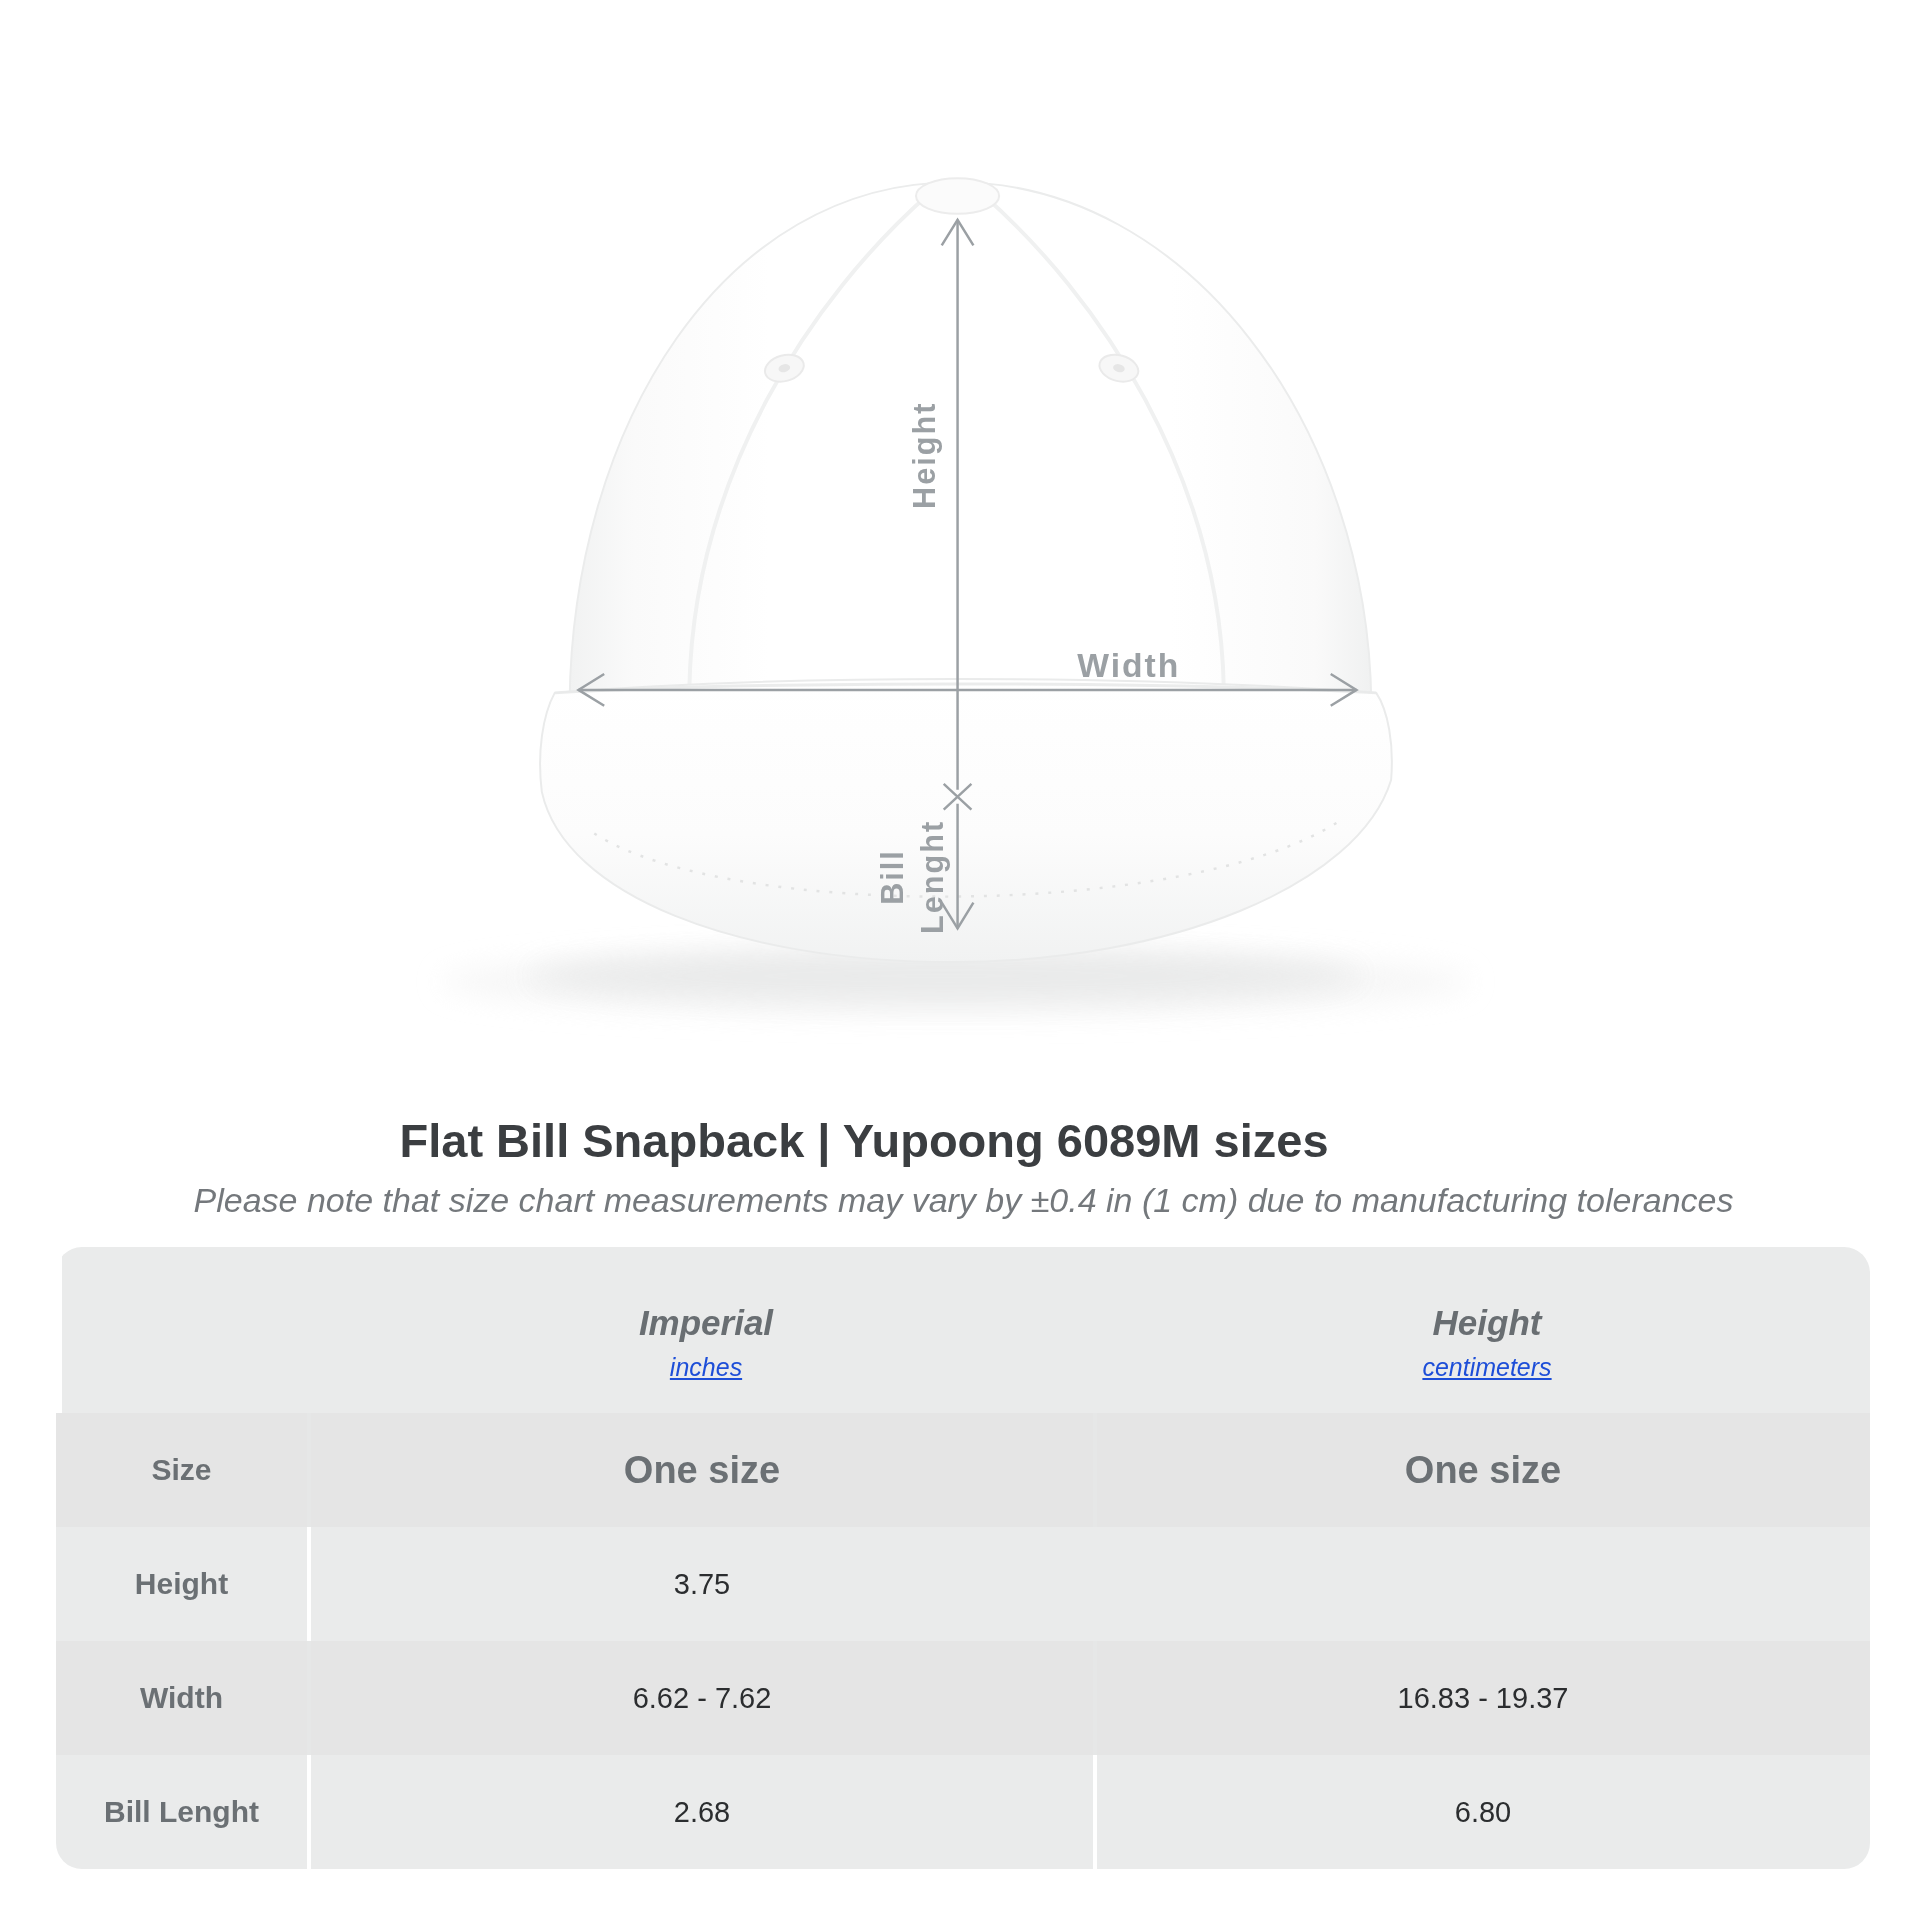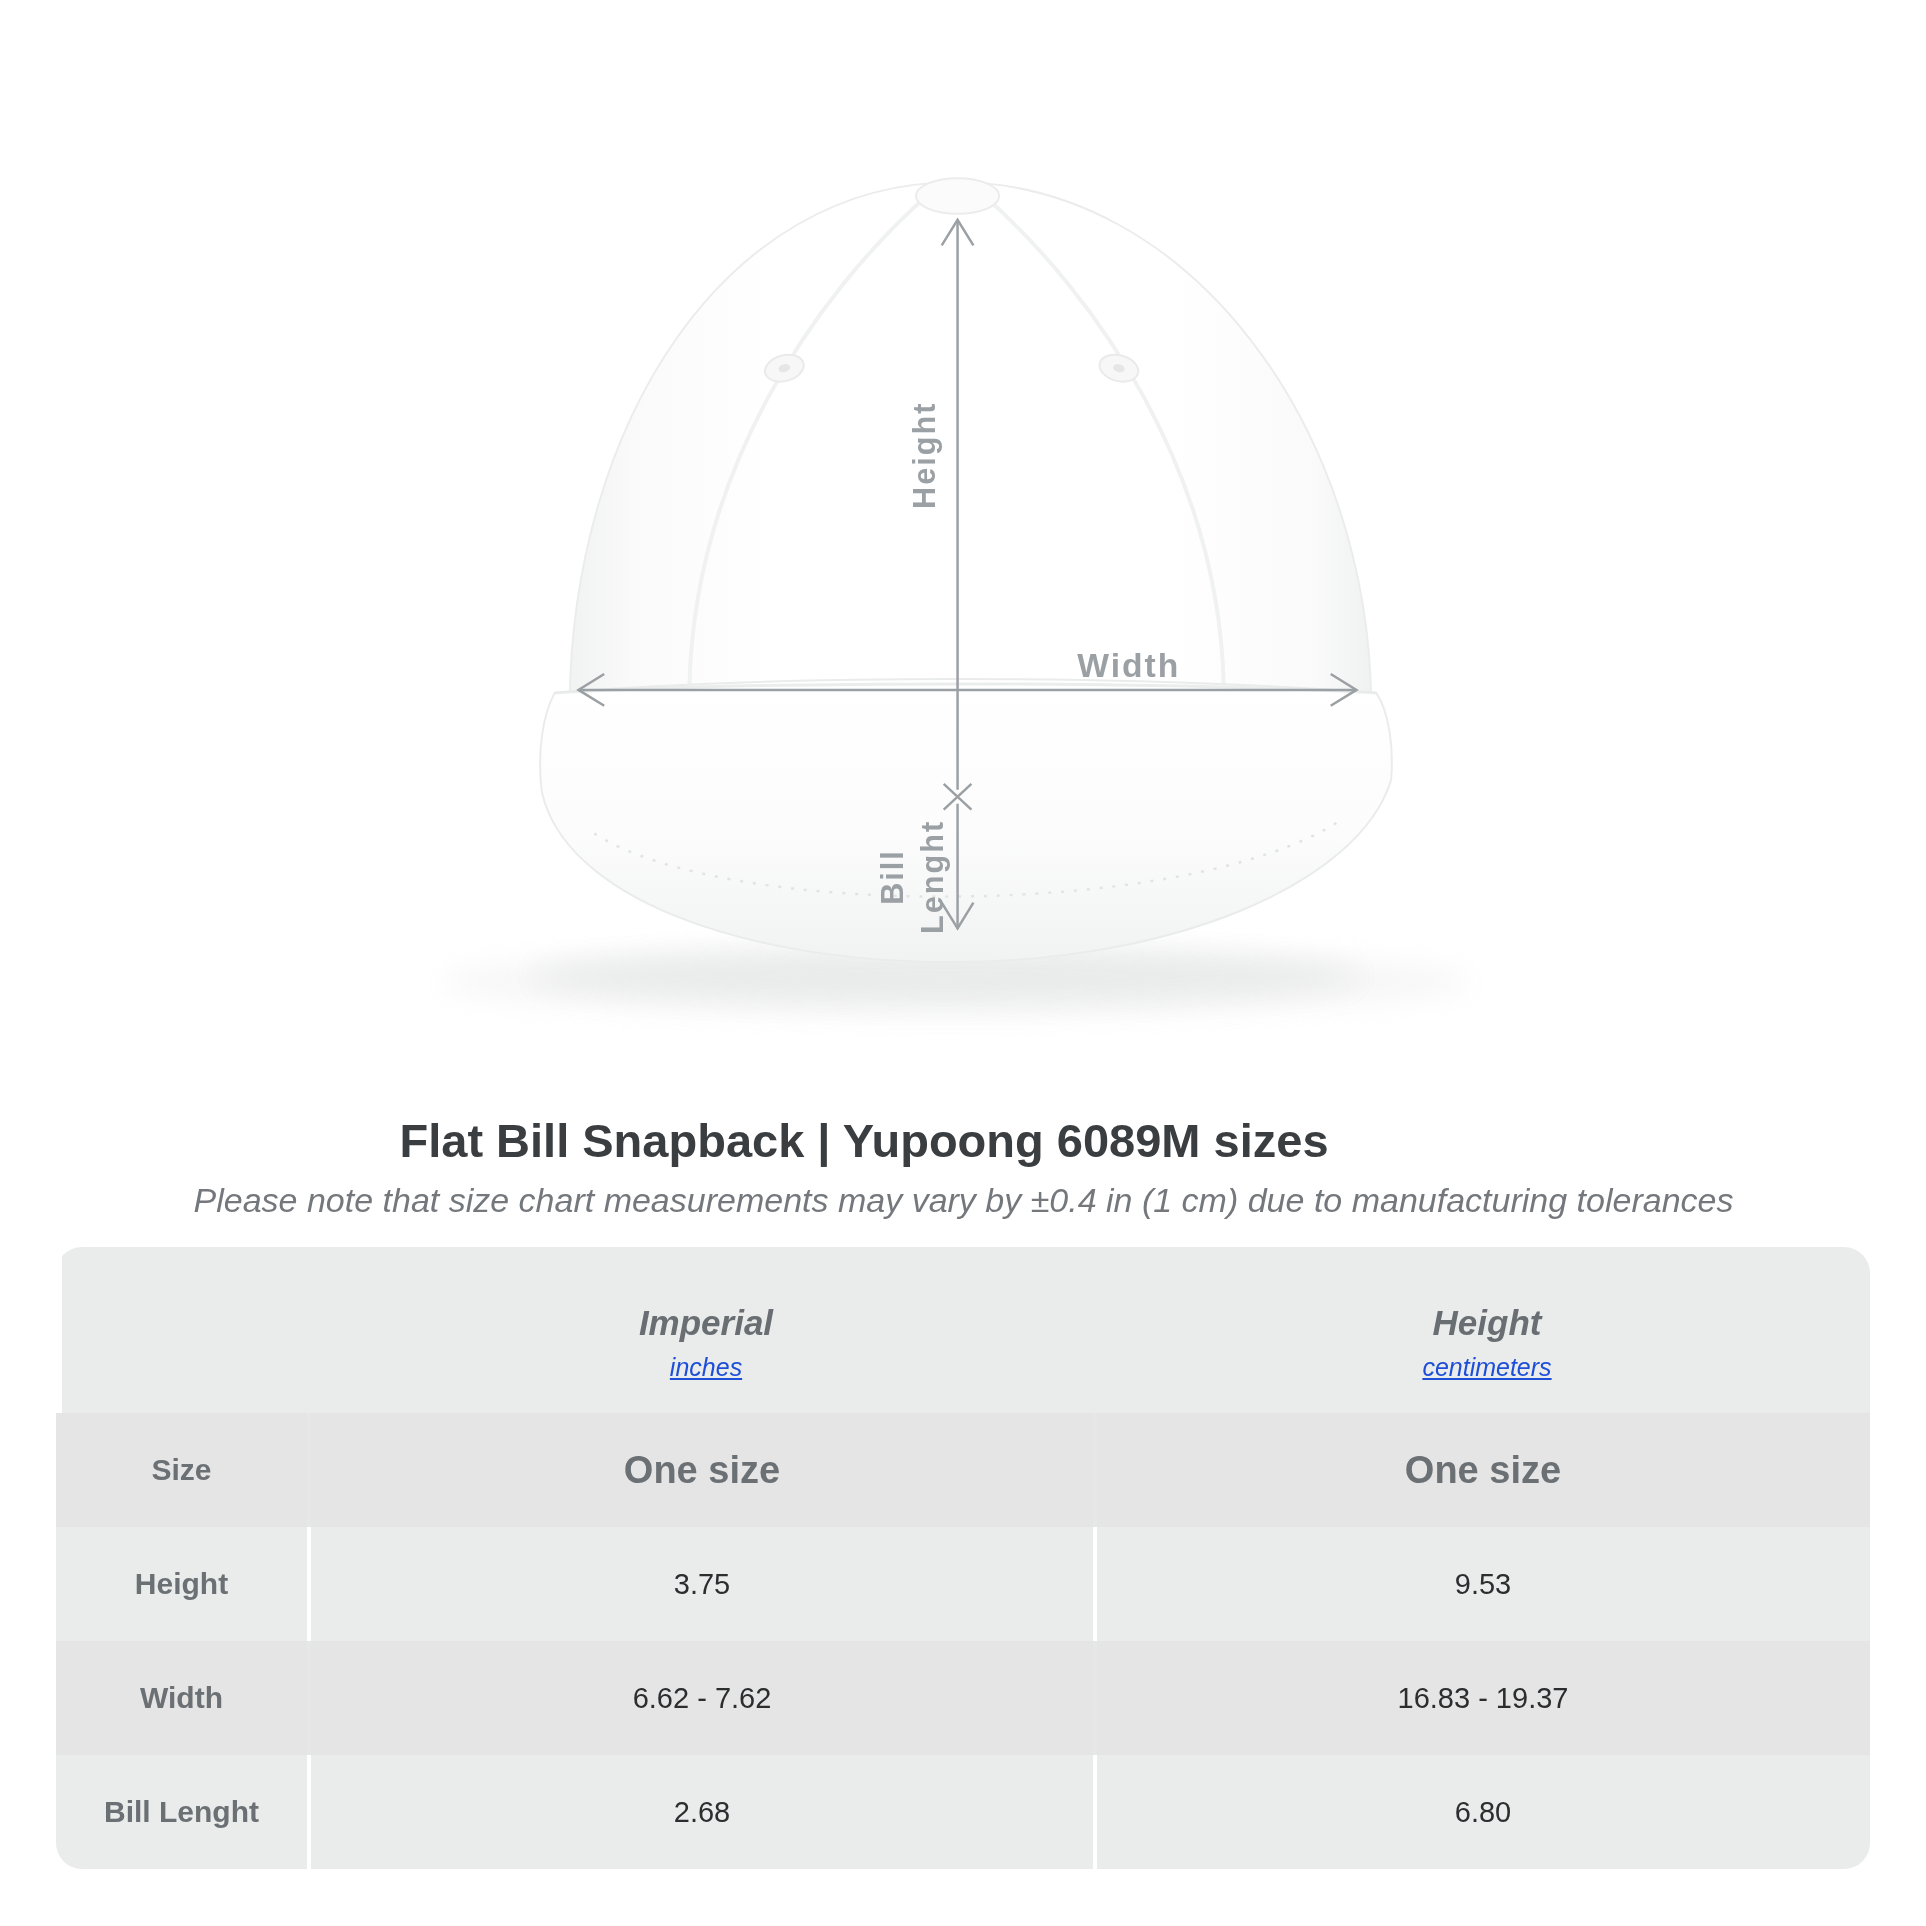--- a/index.html
+++ b/index.html
@@ -159,21 +159,20 @@
 
     <div class="trow row-white">
       <div class="cell label">Size</div>
       <div class="cell emph">One size</div>
       <div class="cell emph">One size</div>
     </div>
 
     <div class="trow row-gray">
       <div class="cell label">Height</div>
       <div class="cell num">3.75</div>
-      <div class="cell num">9.53</div>
     </div>
 
     <div class="trow row-white">
       <div class="cell label">Width</div>
       <div class="cell num">6.62 - 7.62</div>
       <div class="cell num">16.83 - 19.37</div>
     </div>
 
     <div class="trow row-gray">
       <div class="cell label">Bill Lenght</div>

